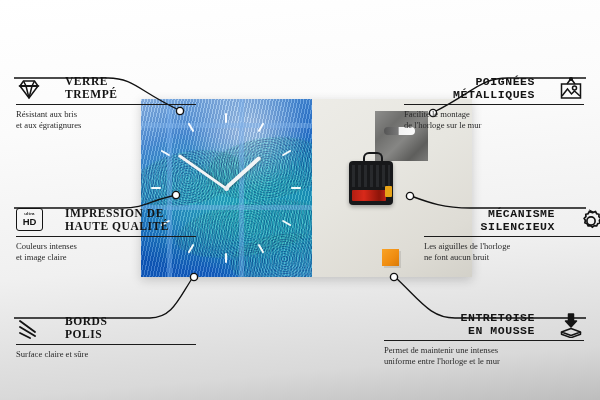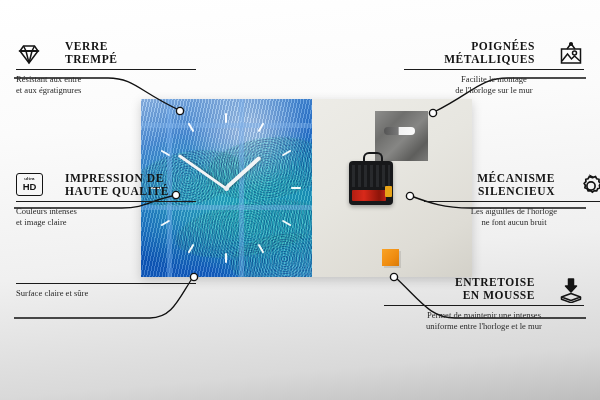--- a/index.html
+++ b/index.html
@@ -55,31 +55,31 @@
   .mech-grid{position:absolute;left:3px;top:4px;right:3px;height:22px;
     background:repeating-linear-gradient(90deg,#2b2d30 0 3px,#17181a 3px 6px);opacity:.85;}
   .battery{position:absolute;left:3px;bottom:4px;width:34px;height:11px;border-radius:1px;
     background:linear-gradient(90deg,#b01e12 0%,#d8291a 35%,#8d1409 80%,#c0241a 100%);}
   .battery-plus{position:absolute;right:-6px;bottom:4px;width:7px;height:11px;background:#e8a317;border-radius:1px;}
   .foam{position:absolute;left:70px;top:150px;width:17px;height:17px;
     background:linear-gradient(135deg,#f9a326 0%,#ef8c10 60%,#d97a08 100%);
     box-shadow:2px 2px 0 rgba(0,0,0,.10);}
 
   
-  .callout{position:absolute;width:180px;}
+  .callout{position:absolute;width:180px;margin-top:35px;}
   .co-head{display:flex;align-items:center;gap:7px;}
   .co-title{font-weight:bold;font-size:11.5px;letter-spacing:.55px;color:#141414;line-height:13px;
             text-transform:uppercase;white-space:pre-line;}
   .co-rule{height:1px;background:#1b1b1b;margin:3px 0 4px;}
   .co-sub{font-size:8.6px;color:#2a2a2a;line-height:11px;white-space:pre-line;}
   .left .co-head{justify-content:flex-start;}
   .left .co-sub{text-align:left;}
   .right{text-align:right;}
-  .right .co-head{justify-content:flex-end;}
-  .right .co-sub{text-align:center;}
+  .right .co-head{justify-content:flex-end;font-family:Liberation Mono, monospace;}
+  .right .co-sub{text-align:left;}
   .ico{flex:0 0 auto;width:42px;height:25px;display:block;}
 
   .hdbox{width:25px;height:21px;border:1.6px solid #141414;border-radius:3px;
     display:flex;flex-direction:column;align-items:center;justify-content:center;line-height:1;}
   .hd-ultra{font-size:4.4px;font-weight:bold;letter-spacing:.2px;color:#141414;font-family:"Liberation Sans",sans-serif;}
   .hd-main{font-size:9.5px;font-weight:bold;color:#141414;font-family:"Liberation Sans",sans-serif;margin-top:.5px;}
 
   svg.lines{position:absolute;left:0;top:0;width:600px;height:400px;pointer-events:none;}
 </style>
 </head>
@@ -158,41 +158,52 @@
           <path d="M4 10 L13 22 L22 10 Z"></path>
             <path d="M4 10 L7.5 5 H18.5 L22 10 Z"></path>
           <path d="M7.5 5 L10 10 L13 22 L16 10 L18.5 5"></path>
             <path d="M4 10 H22"></path>
         </svg>
       </span>
       <span class="co-title">VERRE
 TREMPÉ</span>
     </div>
     <div class="co-rule"></div>
-    <div class="co-sub">Résistant aux entre
+    <div class="co-sub">Résistant aux bris
 et aux égratignures</div>
   </div>
 
   <div class="callout left" style="left:16px;top:172px;">
     <div class="co-head">
       <span class="ico">
         <span class="hdbox">
           <span class="hd-ultra">ultra</span>
           <span class="hd-main">HD</span>
         </span>
       </span>
       <span class="co-title">IMPRESSION DE
 HAUTE QUALITÉ</span>
     </div>
     <div class="co-rule"></div>
     <div class="co-sub">Couleurs intenses
 et image claire</div>
   </div>
 
   <div class="callout left" style="left:16px;top:280px;">
+    <div class="co-head">
+      <span class="ico">
+        <svg viewBox="0 0 26 26" width="26" height="26" fill="none" stroke="#141414" stroke-width="1.9" stroke-linecap="round">
+          <path d="M4 5 L19 16"></path>
+            <path d="M4 11 L19 20"></path>
+            <path d="M4 17 L14 22"></path>
+        </svg>
+      </span>
+      <span class="co-title">BORDS
+POLIS</span>
+    </div>
     <div class="co-rule"></div>
     <div class="co-sub">Surface claire et sûre</div>
   </div>
 
   <div class="callout right" style="left:404px;top:40px;">
     <div class="co-head">
       <span class="co-title">POIGNÉES
 MÉTALLIQUES</span>
       <span class="ico">
         <svg viewBox="0 0 26 26" width="26" height="26" fill="none" stroke="#141414" stroke-width="1.5">

